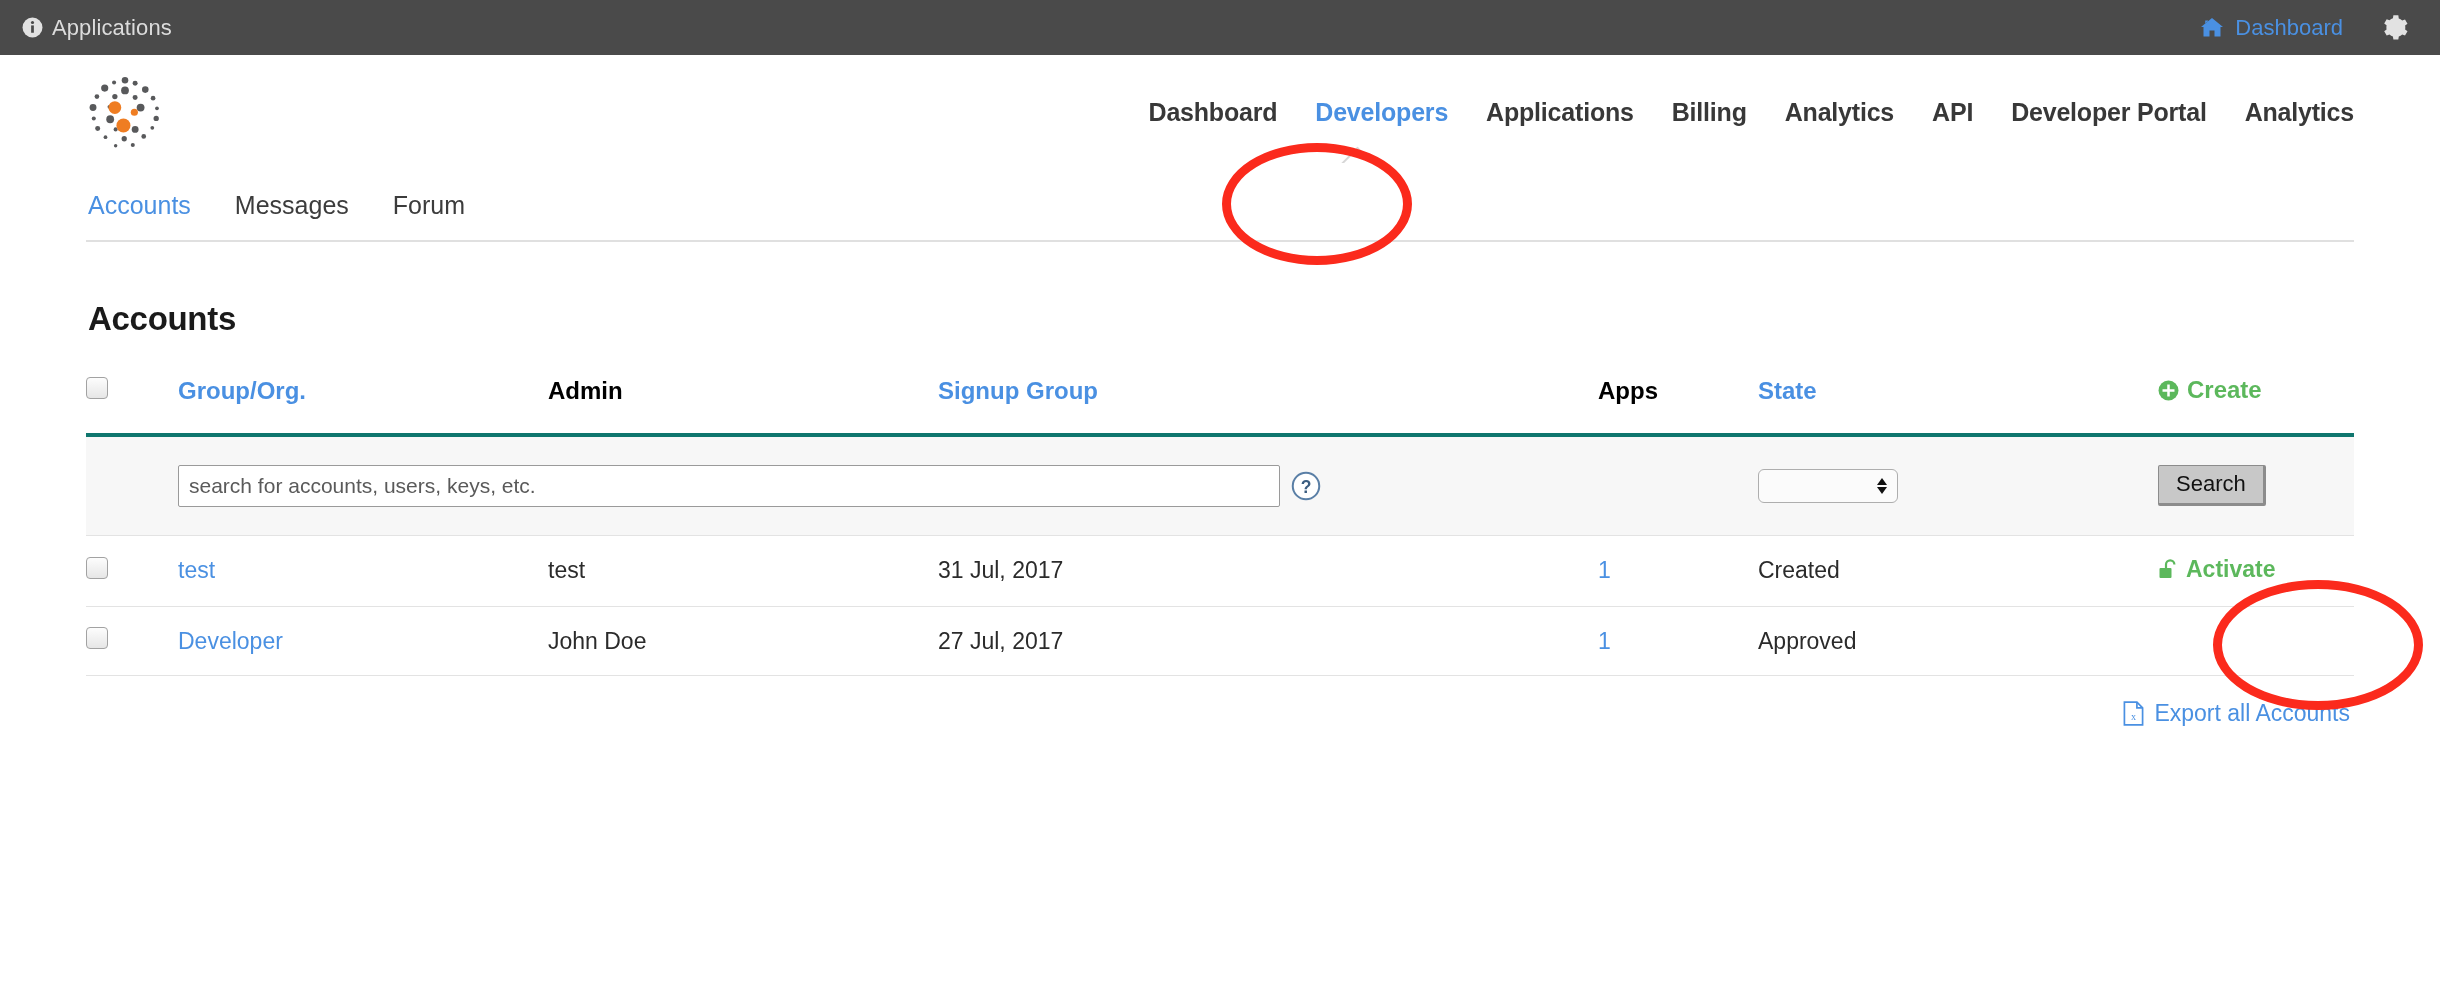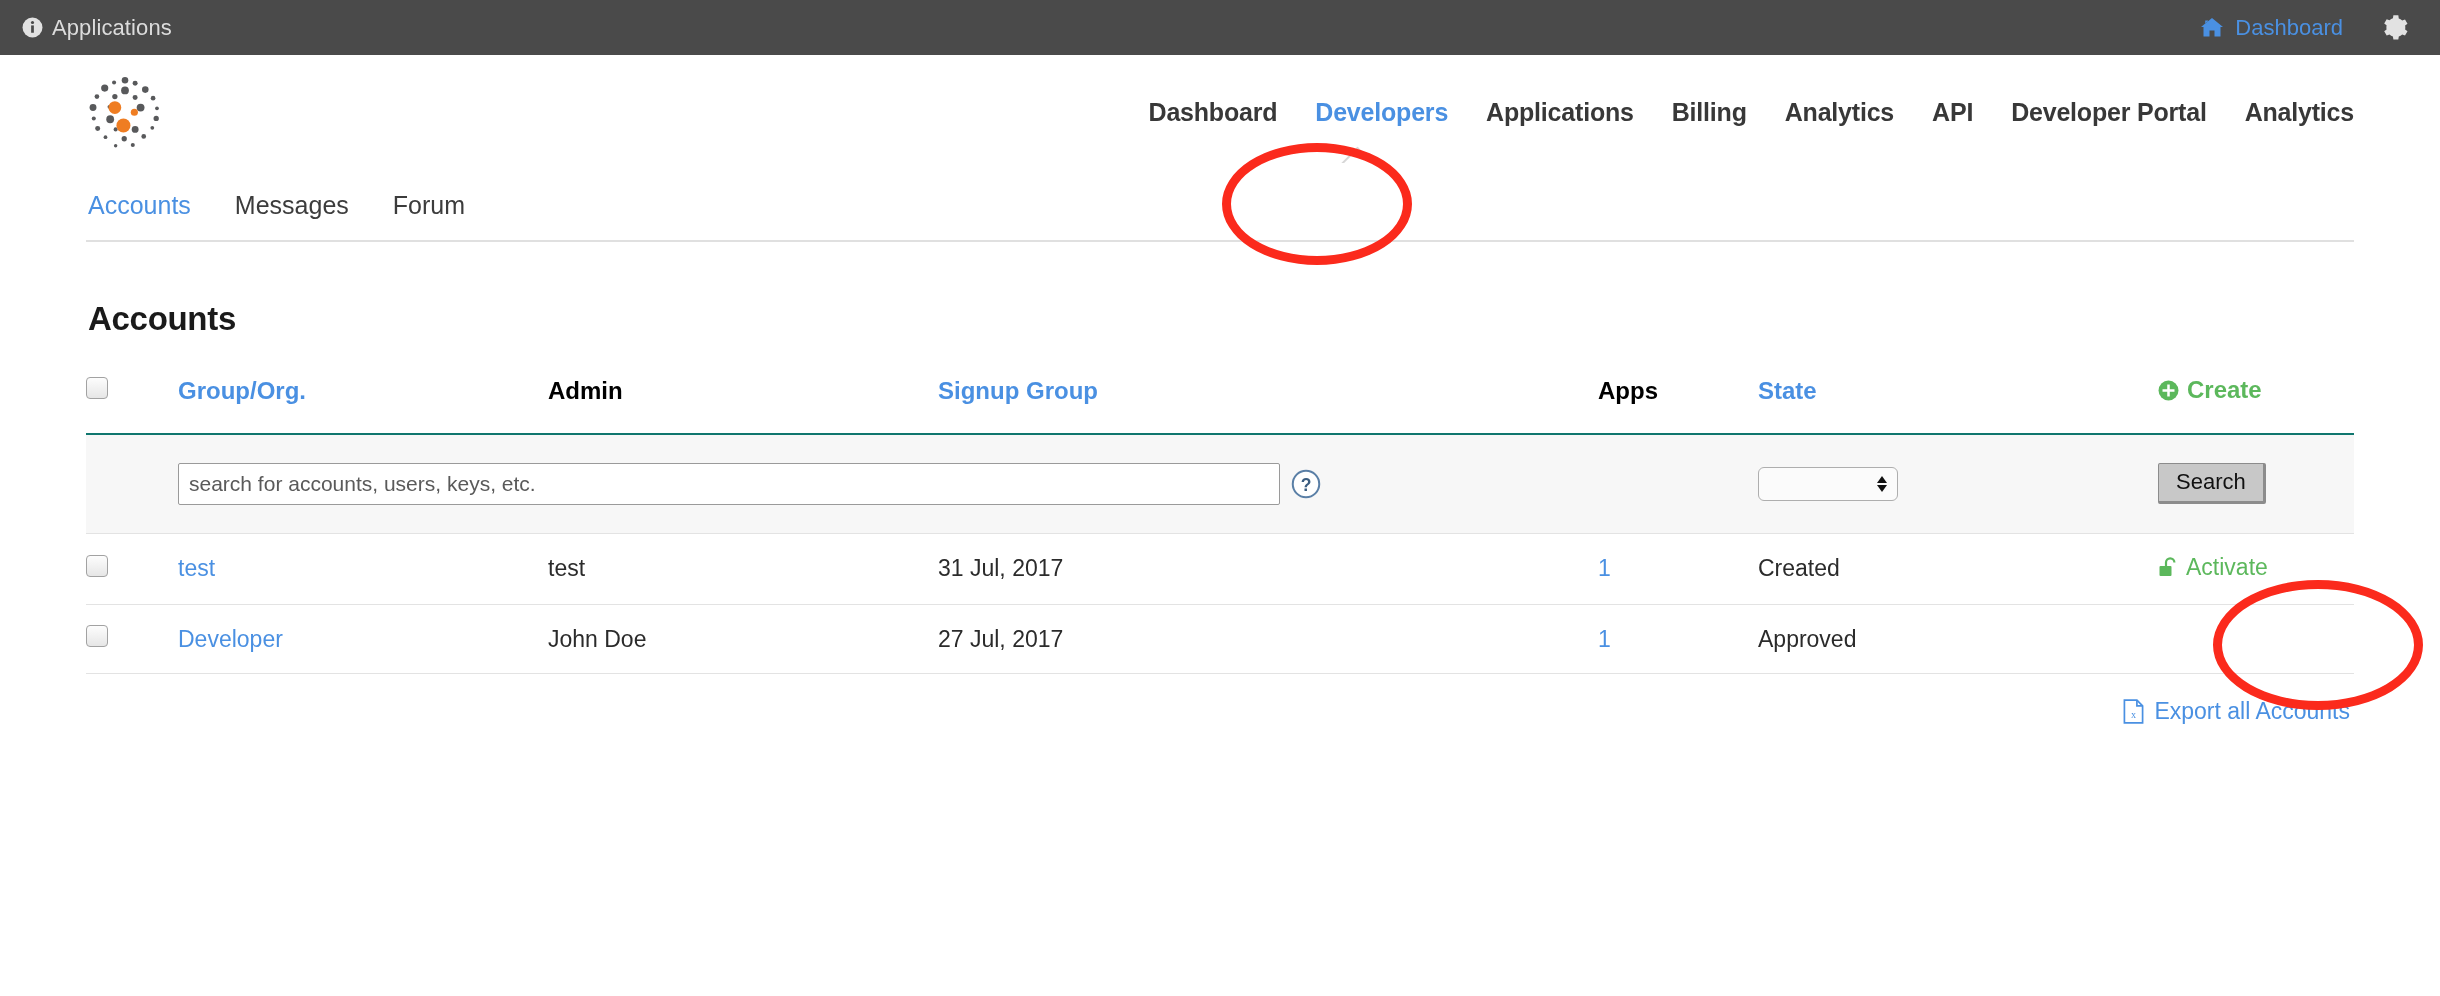--- a/index.html
+++ b/index.html
@@ -134,21 +134,21 @@
   .col-admin  { width: 390px; }
   .col-date   { width: 660px; }
   .col-apps   { width: 160px; }
   .col-state  { width: 400px; }
   .col-action { width: auto; }
 
   table.accounts thead th {
     padding: 10px 0 26px 0;
     font-weight: 700;
     font-size: 24px;
-    border-bottom: 2px solid #0f766e;
+    border-bottom: 4px solid #0f766e;
   }
   thead th.sortable { color: #4a90e2; }
   thead th.plain { color: #000000; }
   th.th-create { text-align: right; }
   .create-link {
     color: #5cb85c;
     font-weight: 700;
     font-size: 24px;
     text-decoration: none;
     display: inline-flex;
@@ -223,20 +223,21 @@
   td.apps-cell a { color: #4a90e2; text-decoration: none; }
   td.action-cell { text-align: right; padding-right: 4px; }
   .activate-link {
     color: #5cb85c;
     text-decoration: none;
     font-size: 23px;
     display: inline-flex;
     align-items: center;
     gap: 8px;
     white-space: nowrap;
+    font-weight: bold;
   }
 
   
   .cbox {
     width: 22px; height: 22px;
     border: 1px solid #a2a2a2;
     border-radius: 4px;
     background: linear-gradient(#fdfdfd, #e6e6e6);
     display: inline-block;
     cursor: pointer;

